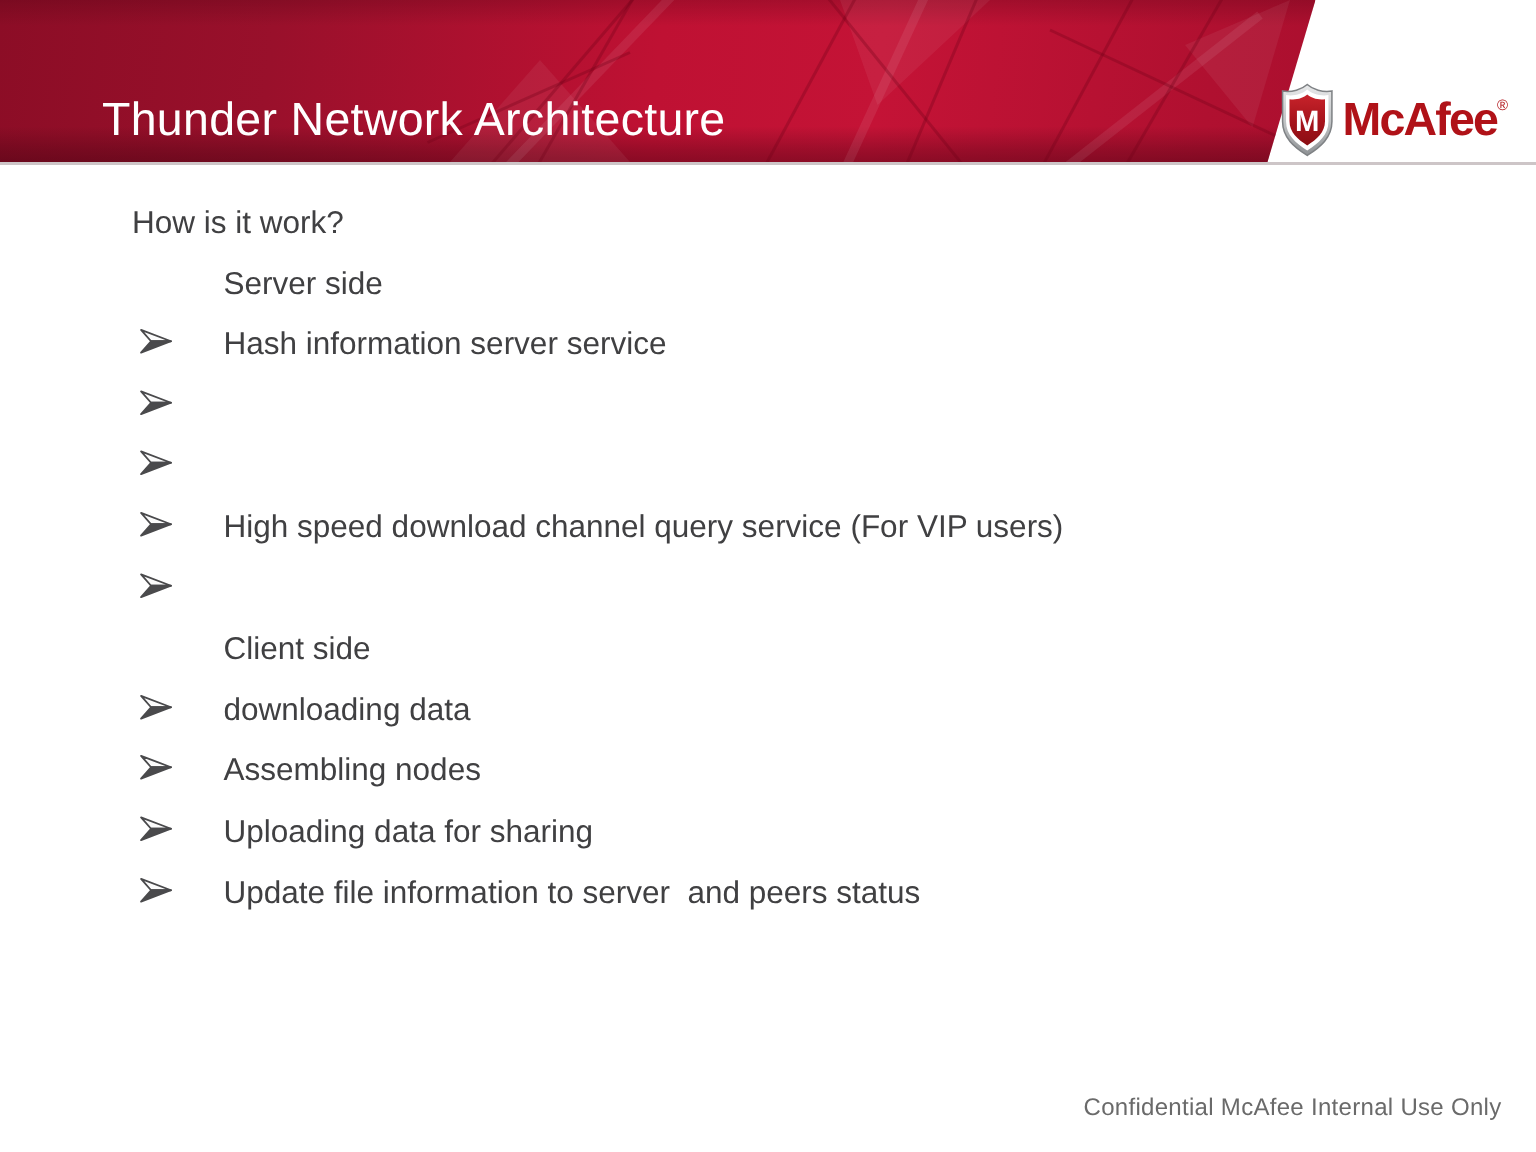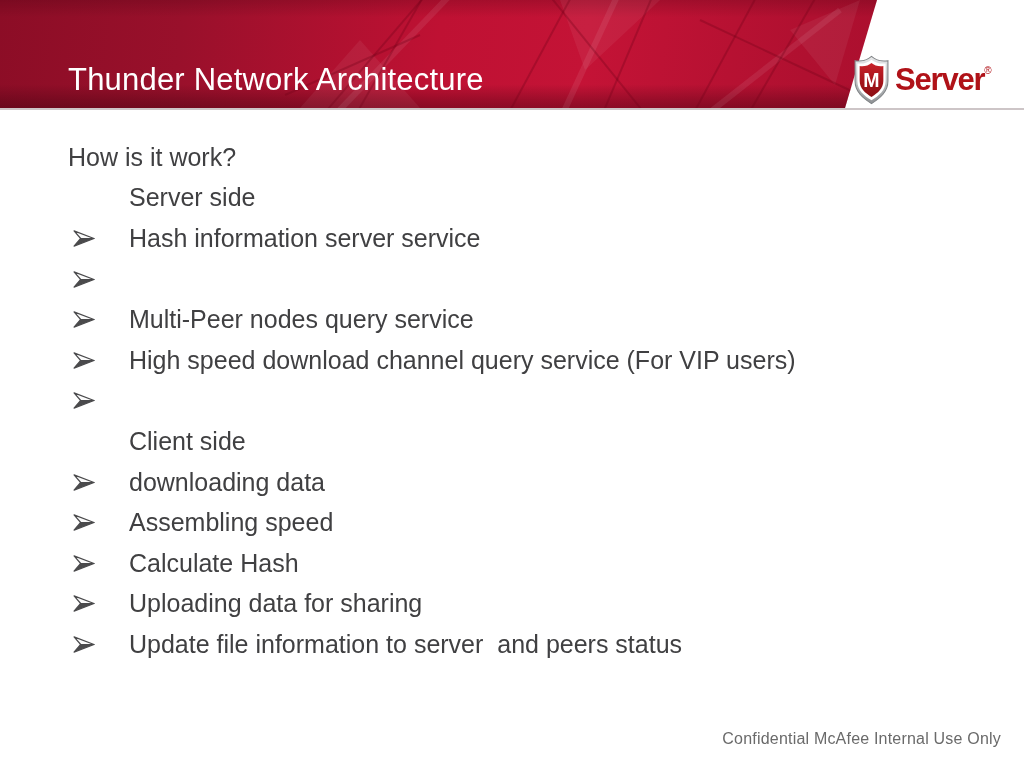--- a/index.html
+++ b/index.html
@@ -86,23 +86,23 @@
   
   .slide-body {
     position: absolute;
     left: 68px; top: 137px;
     width: 900px;
     z-index: 1;
   }
   .line {
     height: 40.6px;
     display: flex;
-    align-items: center;
-    font-size: 25px;
+    font-size: 21px;
     color: #404042;
+    margin-left: 20px;
   }
   .line-text {
     white-space: pre-wrap;
   }
   .line.indent-1 .line-text { margin-left: 61px; }
   .line.bulleted .bullet {
     margin-left: 5px;
     width: 23px; height: 19px;
     flex: 0 0 auto;
     display: inline-flex;
@@ -165,21 +165,21 @@
         <stop offset="0" stop-color="#c8232b"></stop>
         <stop offset="0.55" stop-color="#a5131b"></stop>
         <stop offset="1" stop-color="#8b0e13"></stop>
       </linearGradient>
     </defs>
     <path d="M18 1 C14.5 4.2 8 6.2 2 5.2 L2 25 C2 35.5 9.5 41.5 18 47 C26.5 41.5 34 35.5 34 25 L34 5.2 C28 6.2 21.5 4.2 18 1 Z" fill="url(#silverGrad)" stroke="#7f8285" stroke-width="1"></path>
     <path d="M18 1 C14.5 4.2 8 6.2 2 5.2 L2 25 C2 35.5 9.5 41.5 18 47 C26.5 41.5 34 35.5 34 25 L34 5.2 C28 6.2 21.5 4.2 18 1 Z" transform="translate(18,24) scale(0.86) translate(-18,-24)" fill="#ffffff"></path>
     <path d="M18 1 C14.5 4.2 8 6.2 2 5.2 L2 25 C2 35.5 9.5 41.5 18 47 C26.5 41.5 34 35.5 34 25 L34 5.2 C28 6.2 21.5 4.2 18 1 Z" transform="translate(18,24) scale(0.72) translate(-18,-24)" fill="url(#redGrad)"></path>
     <text x="18" y="31" text-anchor="middle" font-family="Liberation Sans, sans-serif" font-size="19" font-weight="700" fill="#ffffff">M</text>
   </svg>
-  <div class="brand-text"><span>Server</span><span class="brand-reg">®</span></div>
+  <div class="brand-text"><span>McAfee</span><span class="brand-reg">®</span></div>
 </div>
 
 <div class="slide-body" id="content-list">
     <div class="line indent-0">
 
     <span class="line-text">How is it work?</span>
   </div>
     <div class="line indent-1">
 
     <span class="line-text">Server side</span>
@@ -201,21 +201,20 @@
       </svg>
     </span>
   </div>
     <div class="line bulleted">
     <span class="bullet">
       <svg width="23" height="19" viewBox="0 0 24 20">
         <polygon points="1,2 22,10 8,10" fill="#fbfbfb" stroke="#4a4a4c" stroke-width="1.3" stroke-linejoin="round"></polygon>
         <polygon points="22,10 1,18 8,10" fill="#4a4a4c" stroke="#4a4a4c" stroke-width="1.3" stroke-linejoin="round"></polygon>
       </svg>
     </span>
-    <span class="line-text">Multi-Peer nodes query service</span>
   </div>
     <div class="line bulleted">
     <span class="bullet">
       <svg width="23" height="19" viewBox="0 0 24 20">
         <polygon points="1,2 22,10 8,10" fill="#fbfbfb" stroke="#4a4a4c" stroke-width="1.3" stroke-linejoin="round"></polygon>
         <polygon points="22,10 1,18 8,10" fill="#4a4a4c" stroke="#4a4a4c" stroke-width="1.3" stroke-linejoin="round"></polygon>
       </svg>
     </span>
     <span class="line-text">High speed download channel query service (For VIP users)</span>
   </div>
@@ -240,30 +239,21 @@
     </span>
     <span class="line-text">downloading data</span>
   </div>
     <div class="line bulleted">
     <span class="bullet">
       <svg width="23" height="19" viewBox="0 0 24 20">
         <polygon points="1,2 22,10 8,10" fill="#fbfbfb" stroke="#4a4a4c" stroke-width="1.3" stroke-linejoin="round"></polygon>
         <polygon points="22,10 1,18 8,10" fill="#4a4a4c" stroke="#4a4a4c" stroke-width="1.3" stroke-linejoin="round"></polygon>
       </svg>
     </span>
-    <span class="line-text">Assembling speed</span>
-  </div>
-    <div class="line bulleted">
-    <span class="bullet">
-      <svg width="23" height="19" viewBox="0 0 24 20">
-        <polygon points="1,2 22,10 8,10" fill="#fbfbfb" stroke="#4a4a4c" stroke-width="1.3" stroke-linejoin="round"></polygon>
-        <polygon points="22,10 1,18 8,10" fill="#4a4a4c" stroke="#4a4a4c" stroke-width="1.3" stroke-linejoin="round"></polygon>
-      </svg>
-    </span>
-    <span class="line-text">Calculate Hash</span>
+    <span class="line-text">Assembling nodes</span>
   </div>
     <div class="line bulleted">
     <span class="bullet">
       <svg width="23" height="19" viewBox="0 0 24 20">
         <polygon points="1,2 22,10 8,10" fill="#fbfbfb" stroke="#4a4a4c" stroke-width="1.3" stroke-linejoin="round"></polygon>
         <polygon points="22,10 1,18 8,10" fill="#4a4a4c" stroke="#4a4a4c" stroke-width="1.3" stroke-linejoin="round"></polygon>
       </svg>
     </span>
     <span class="line-text">Uploading data for sharing</span>
   </div>

